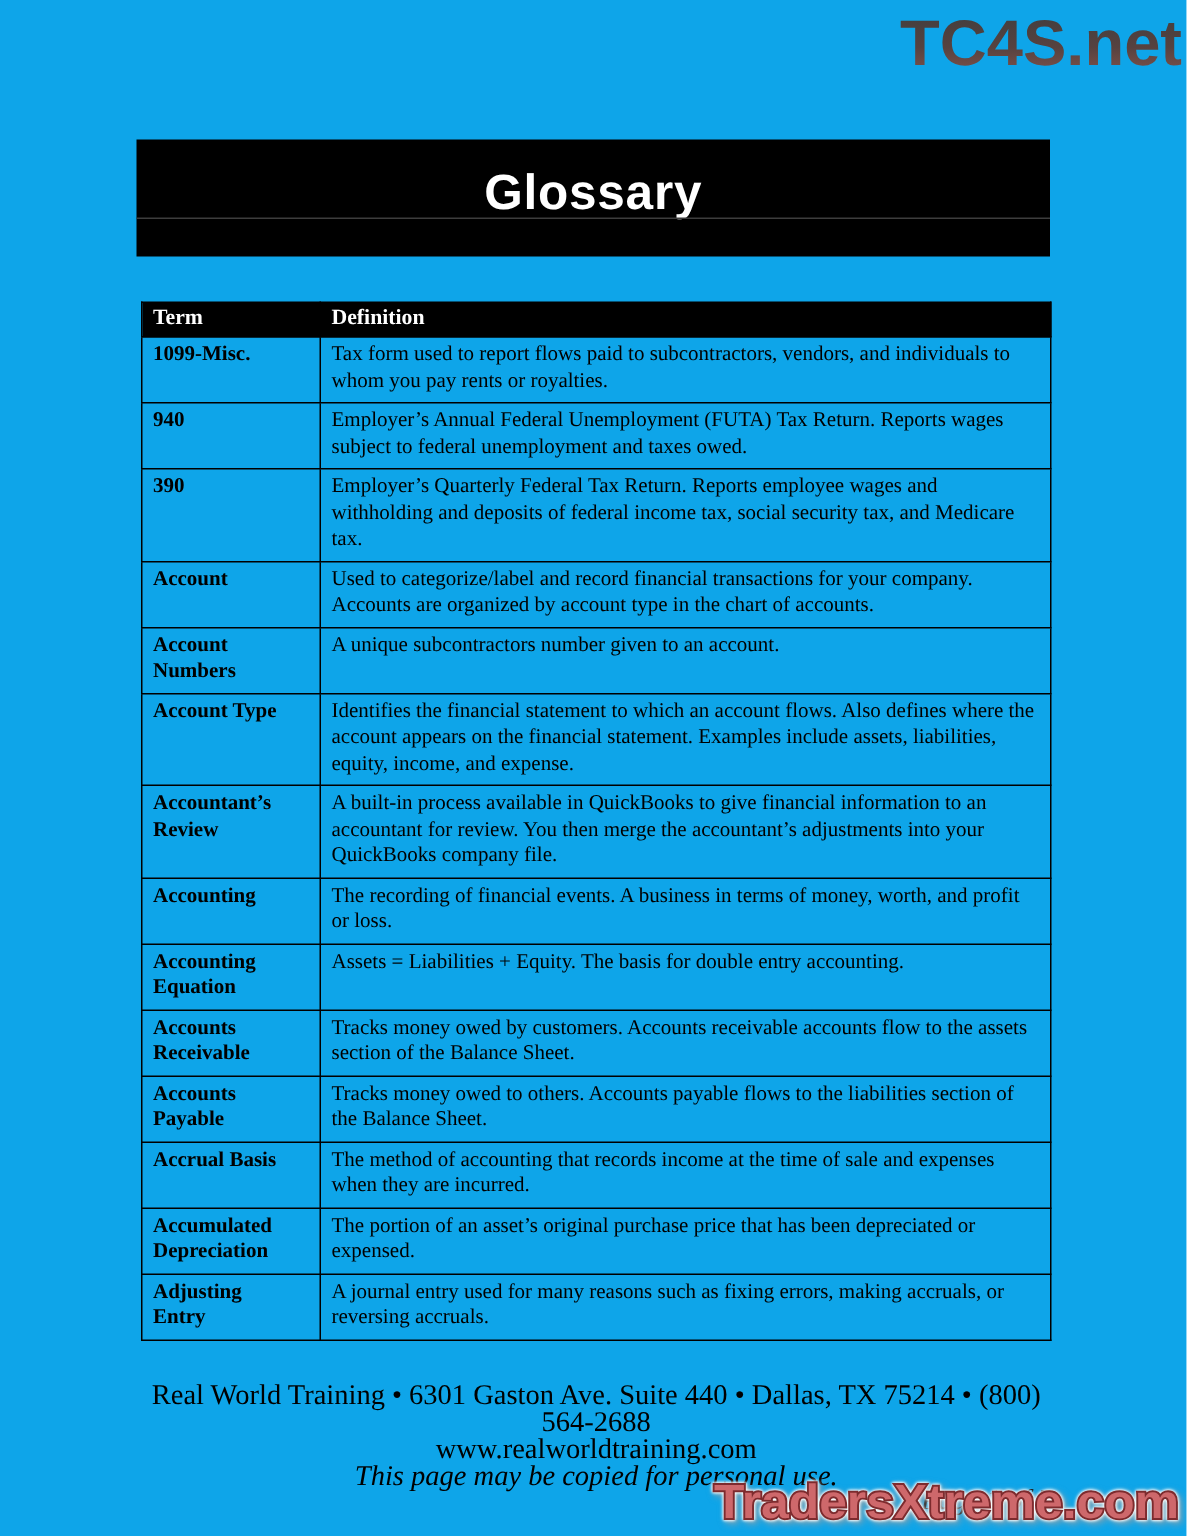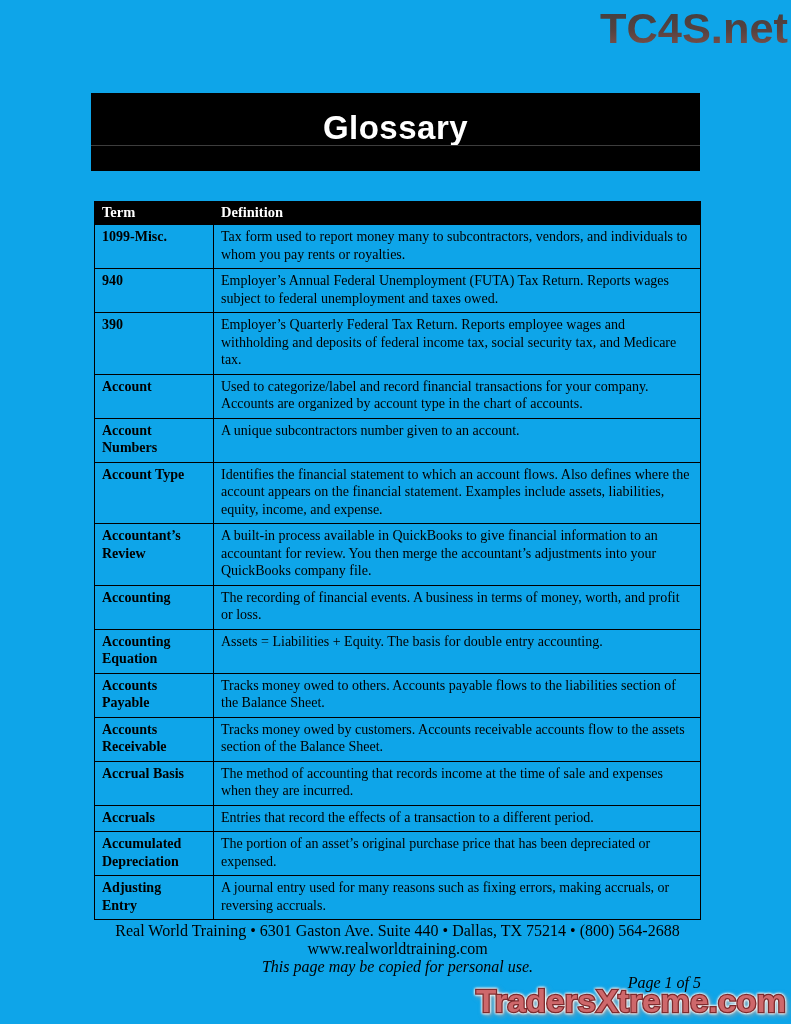--- a/index.html
+++ b/index.html
@@ -30,21 +30,21 @@
   .glossary col.c1 { width:119px; }
   .glossary th, .glossary td { border:1px solid #000; vertical-align:top; text-align:left; }
   .glossary th { background:#000; color:#fff; font-weight:bold;
                  padding:2px 6px 3px 7px; font-size:14.5px; height:17px; }
   td.term { font-weight:bold; padding:3px 15px 5px 7px; line-height:17.5px; }
   td.def  { padding:3px 8px 5px 7px; line-height:17.5px; }
   .def-obscured { position:relative; }
   .gap { display:inline-block; width:280px; }
 
   
-  .footer { position:absolute; top:922px; left:94px; width:607px; font-size:16px; line-height:18px; }
+  .footer { position:absolute; top:922px; left:94px; width:607px; font-size:19px; line-height:18px; }
   .f-center { text-align:center; }
   .f-note-row { position:relative; text-align:center; font-style:italic; }
   .page-num { position:absolute; right:0; top:16px; }
 </style>
 </head>
 <body>
 
 <div class="page">
 
   <svg class="wm-tc4s" width="192" height="54" viewBox="0 0 192 54">
@@ -71,21 +71,21 @@
       </colgroup>
     <thead>
       <tr>
         <th>Term</th>
         <th>Definition</th>
       </tr>
     </thead>
     <tbody>
       <tr>
         <td class="term">1099-Misc.</td>
-        <td class="def">Tax form used to report money many to subcontractors, vendors, and individuals to whom you pay rents or royalties.</td>
+        <td class="def">Tax form used to report flows paid to subcontractors, vendors, and individuals to whom you pay rents or royalties.</td>
       </tr>
       <tr>
         <td class="term">940</td>
         <td class="def">Employer’s Annual Federal Unemployment (FUTA) Tax Return. Reports wages subject to federal unemployment and taxes owed.</td>
       </tr>
       <tr>
         <td class="term">390</td>
         <td class="def">Employer’s Quarterly Federal Tax Return. Reports employee wages and withholding and deposits of federal income tax, social security tax, and Medicare tax.</td>
       </tr>
       <tr>
@@ -107,34 +107,30 @@
       </tr>
       <tr>
         <td class="term">Accounting</td>
         <td class="def">The recording of financial events. A business in terms of money, worth, and profit or loss.</td>
       </tr>
       <tr>
         <td class="term">Accounting Equation</td>
         <td class="def">Assets = Liabilities + Equity. The basis for double entry accounting.</td>
       </tr>
       <tr>
+        <td class="term">Accounts Receivable</td>
+        <td class="def">Tracks money owed by customers. Accounts receivable accounts flow to the assets section of the Balance Sheet.</td>
+      </tr>
+      <tr>
         <td class="term">Accounts Payable</td>
         <td class="def">Tracks money owed to others. Accounts payable flows to the liabilities section of the Balance Sheet.</td>
       </tr>
       <tr>
-        <td class="term">Accounts Receivable</td>
-        <td class="def">Tracks money owed by customers. Accounts receivable accounts flow to the assets section of the Balance Sheet.</td>
-      </tr>
-      <tr>
         <td class="term">Accrual Basis</td>
         <td class="def">The method of accounting that records income at the time of sale and expenses when they are incurred.</td>
-      </tr>
-      <tr>
-        <td class="term">Accruals</td>
-        <td class="def">Entries that record the effects of a transaction to a different period.</td>
       </tr>
       <tr>
         <td class="term">Accumulated Depreciation</td>
         <td class="def">The portion of an asset’s original purchase price that has been depreciated or expensed.</td>
       </tr>
       <tr>
         <td class="term">Adjusting Entry</td>
         <td class="def">A journal entry used for many reasons such as fixing errors, making accruals, or reversing accruals.</td>
       </tr>
     </tbody>

